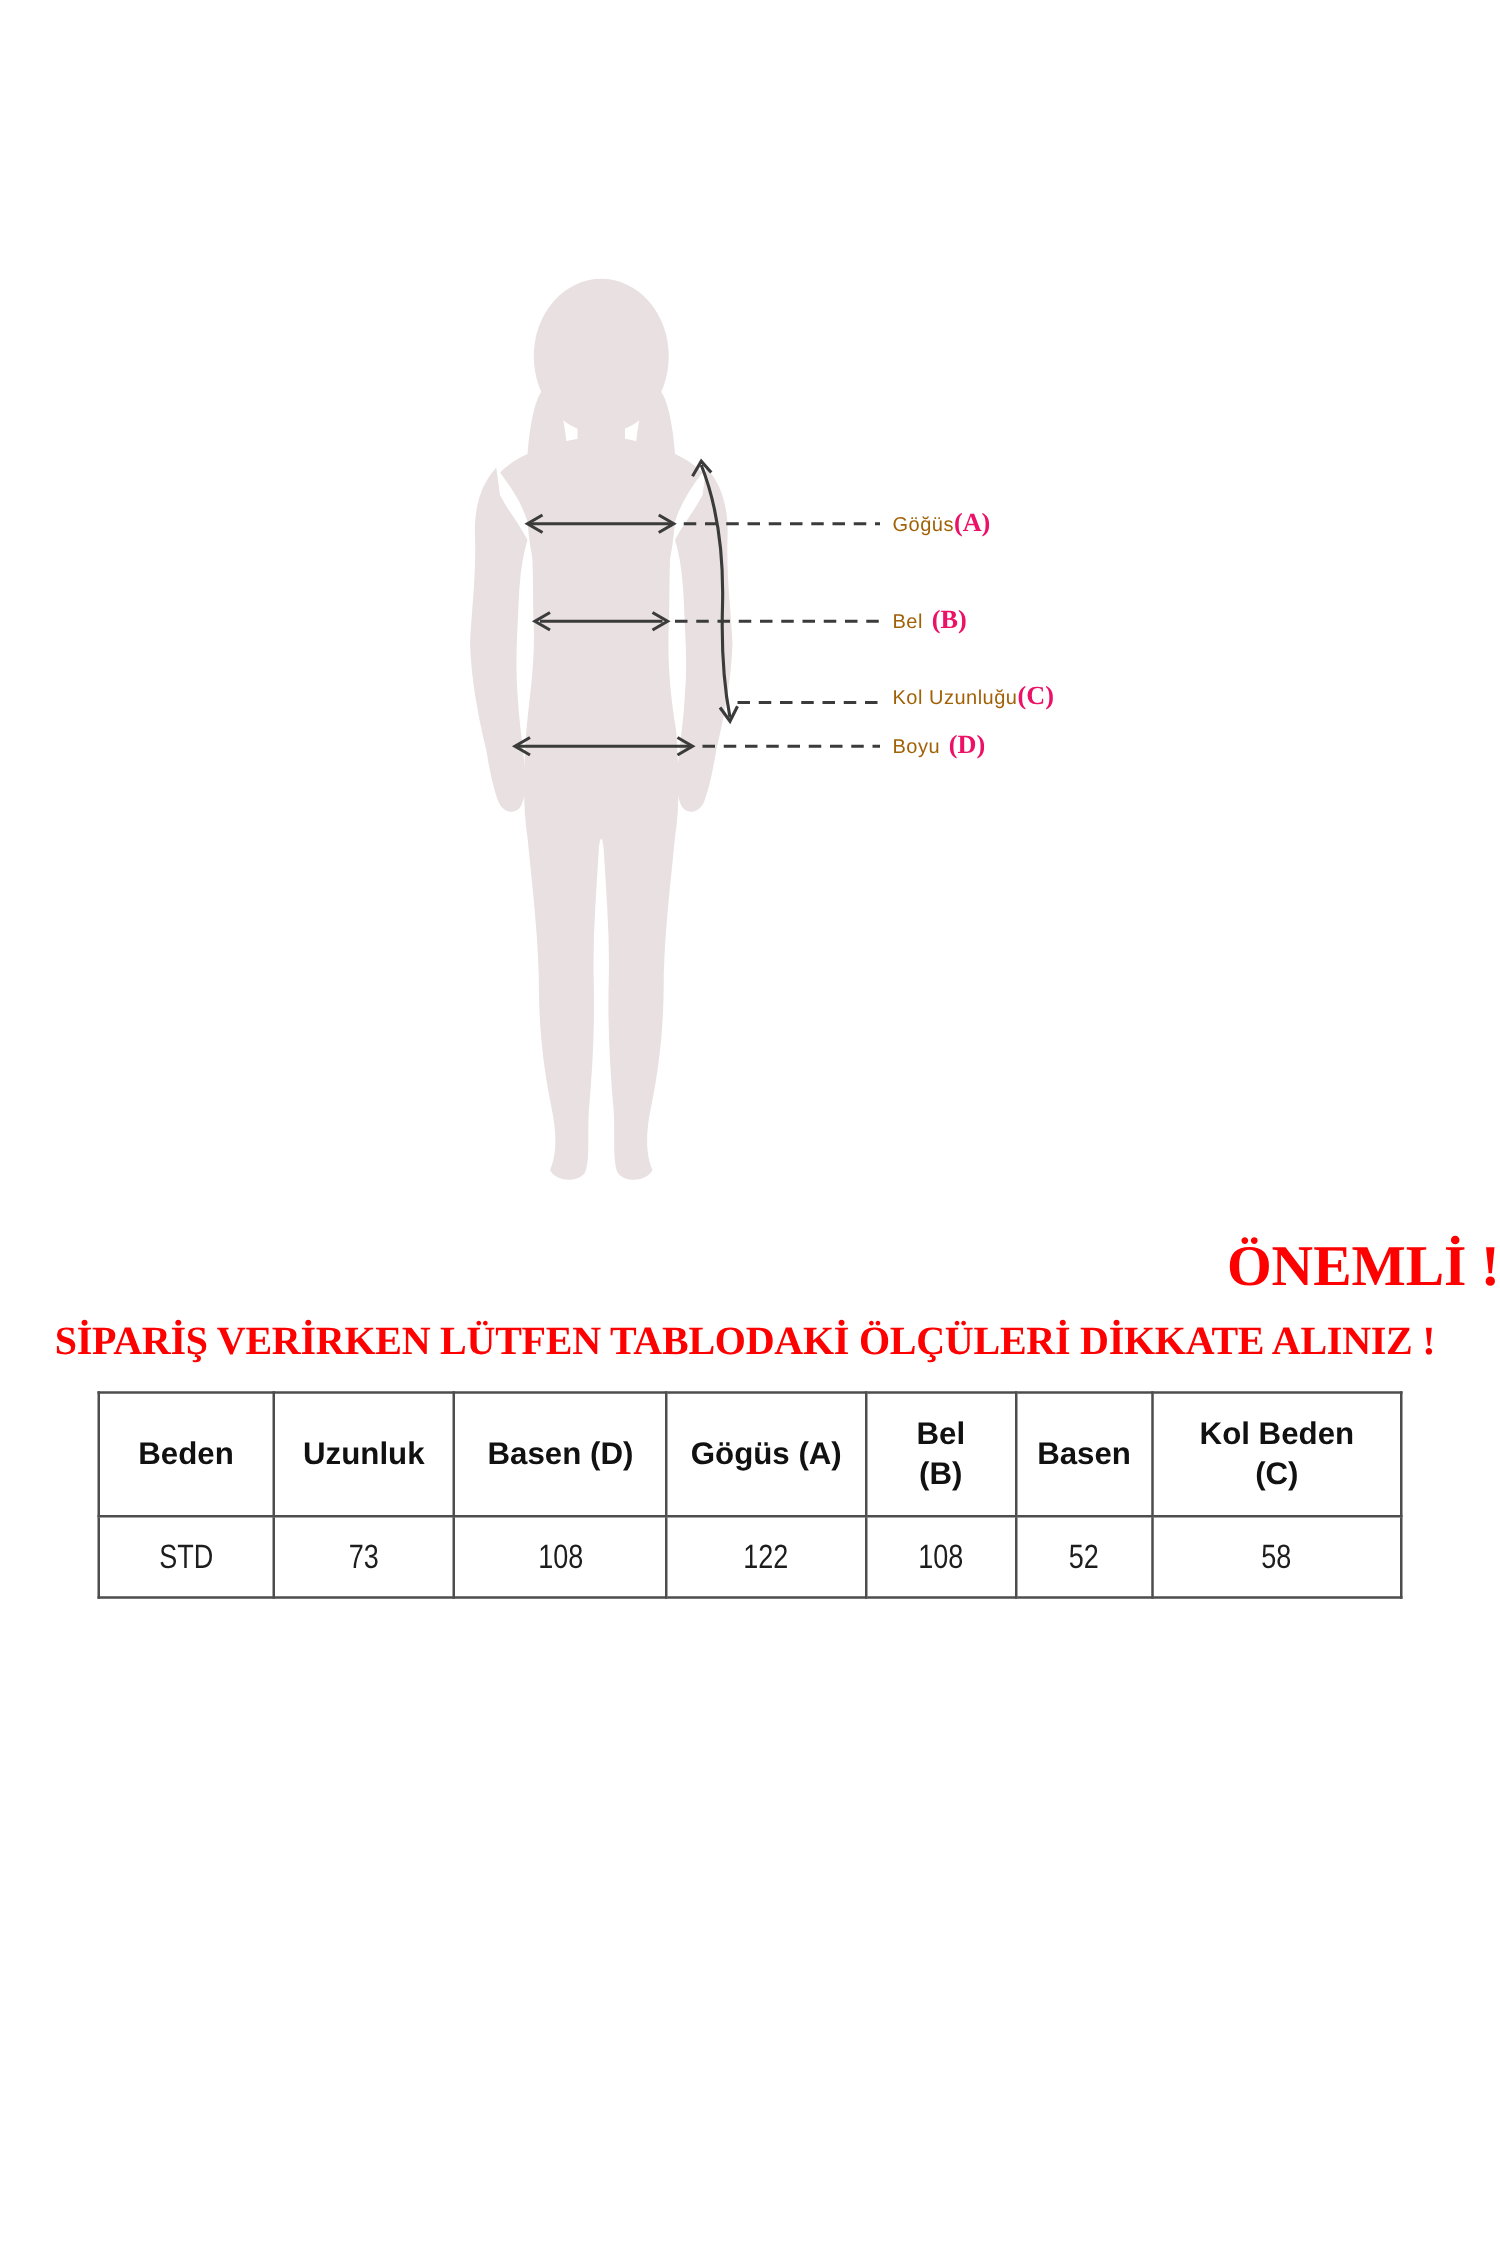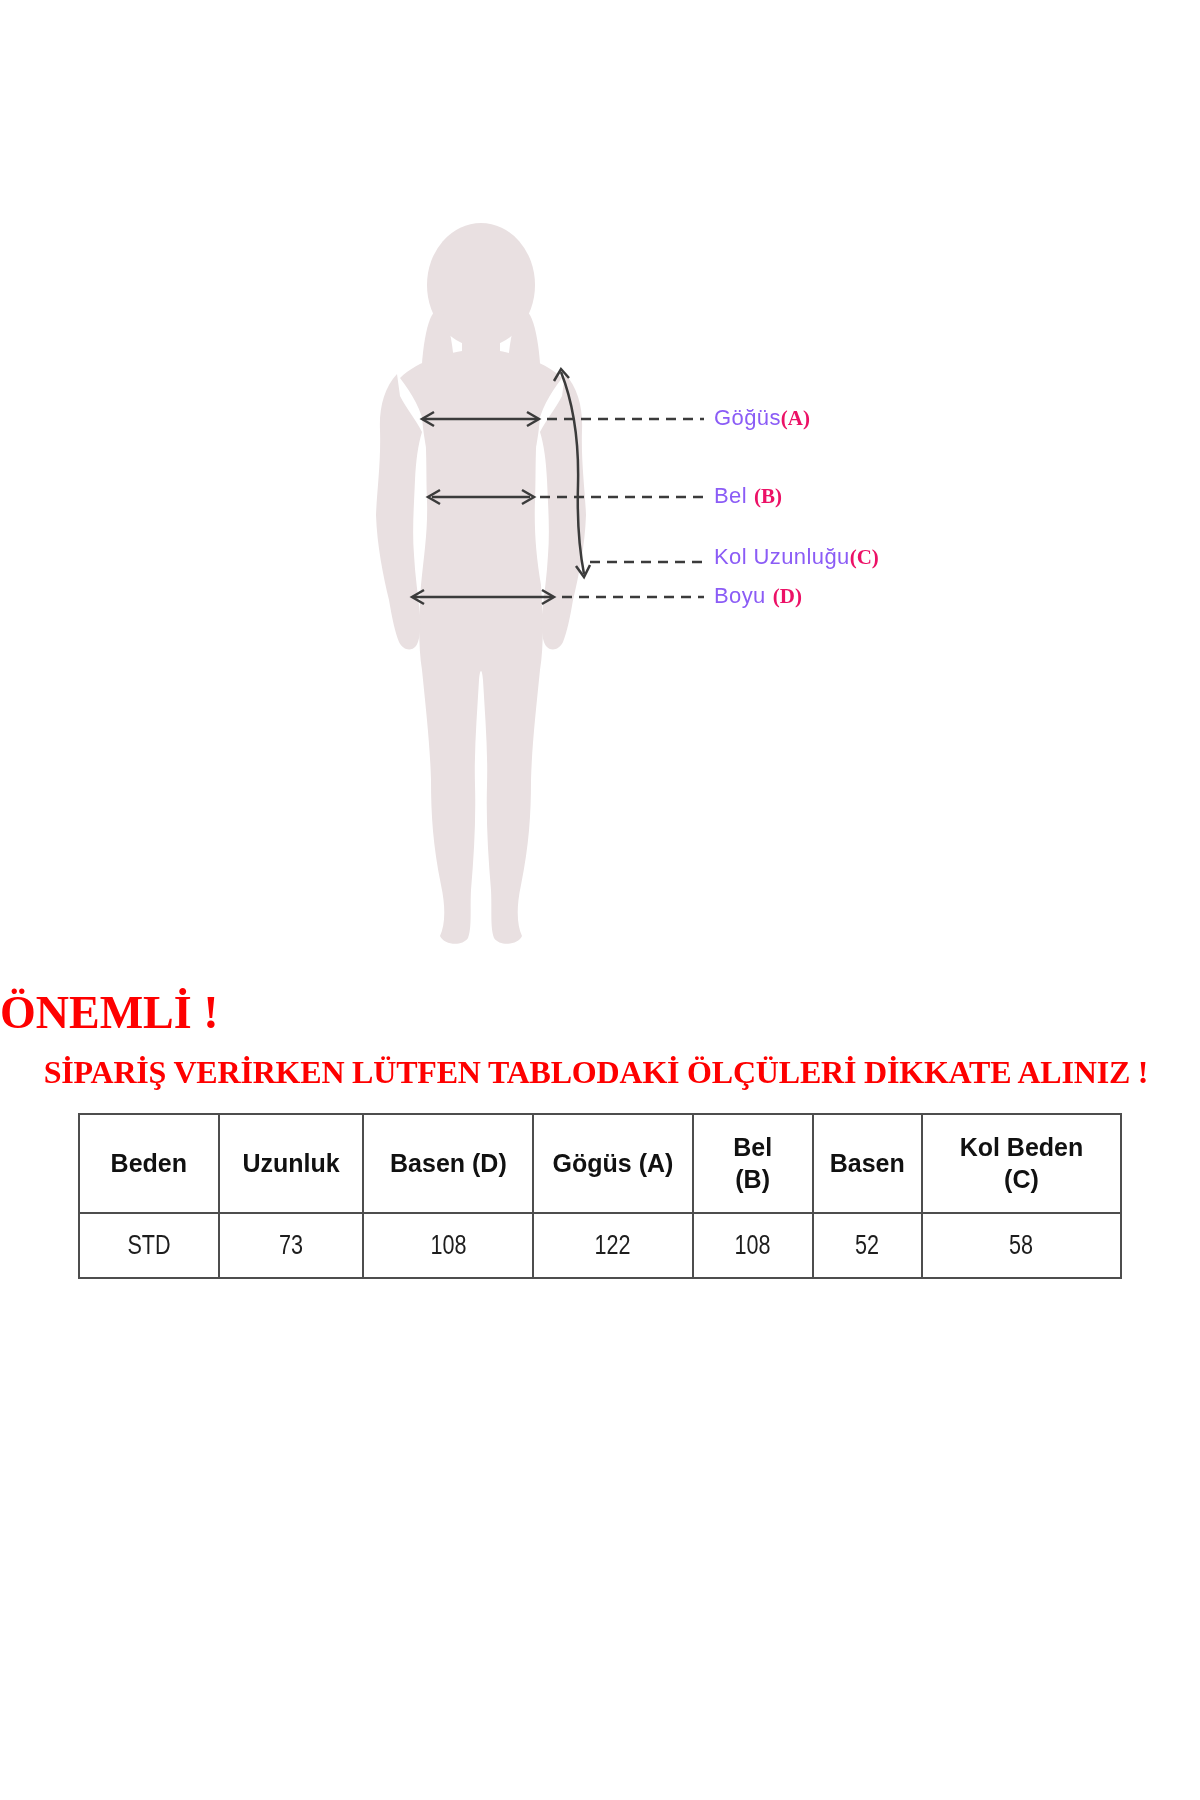--- a/index.html
+++ b/index.html
@@ -3,24 +3,24 @@
 <meta charset="utf-8">
 <style>
   html,body{margin:0;padding:0;background:#ffffff;}
   .page{position:relative;width:1200px;height:1800px;background:#ffffff;overflow:hidden;
         font-family:"Liberation Sans",sans-serif;}
   .page-title{position:absolute;left:0;top:136px;width:1120px;text-align:center;
         font-family:"Liberation Serif",serif;font-size:40px;font-weight:400;
         color:#1c1c1c;letter-spacing:1px;}
   .diagram{position:absolute;left:280px;top:200px;width:560px;height:760px;}
   .mlabel{position:absolute;left:714px;transform:translateY(-54%);white-space:nowrap;}
-  .mname{font-family:"Liberation Sans",sans-serif;font-size:22px;color:#8b5cf6;letter-spacing:0.4px;}
+  .mname{font-family:"Liberation Sans",sans-serif;font-size:16px;color:#a16207;letter-spacing:0.4px;}
   .mcode{font-family:"Liberation Serif",serif;font-weight:700;font-size:21px;color:#ec1166;}
   .mcode.gap{margin-left:7px;}
-  .notice-heading{position:absolute;left:0;top:986px;width:1200px;text-align:left;
+  .notice-heading{position:absolute;left:0;top:986px;width:1200px;text-align:right;
         font-family:"Liberation Serif",serif;font-weight:700;font-size:46px;color:#fe0000;}
   .notice-warning{position:absolute;left:0;top:1054px;width:1192px;text-align:center;
         font-family:"Liberation Serif",serif;font-weight:700;font-size:32px;color:#fe0000;
         letter-spacing:-0.2px;}
   table.size-table{position:absolute;left:78px;top:1113px;width:1044px;
         border-collapse:collapse;table-layout:fixed;padding-left:24px;}
   table.size-table th,table.size-table td{border:2px solid #4d4d4d;text-align:center;
         vertical-align:middle;padding:0;}
   table.size-table th{height:97px;font-family:"Liberation Sans",sans-serif;font-weight:700;
         font-size:25px;color:#111111;}

